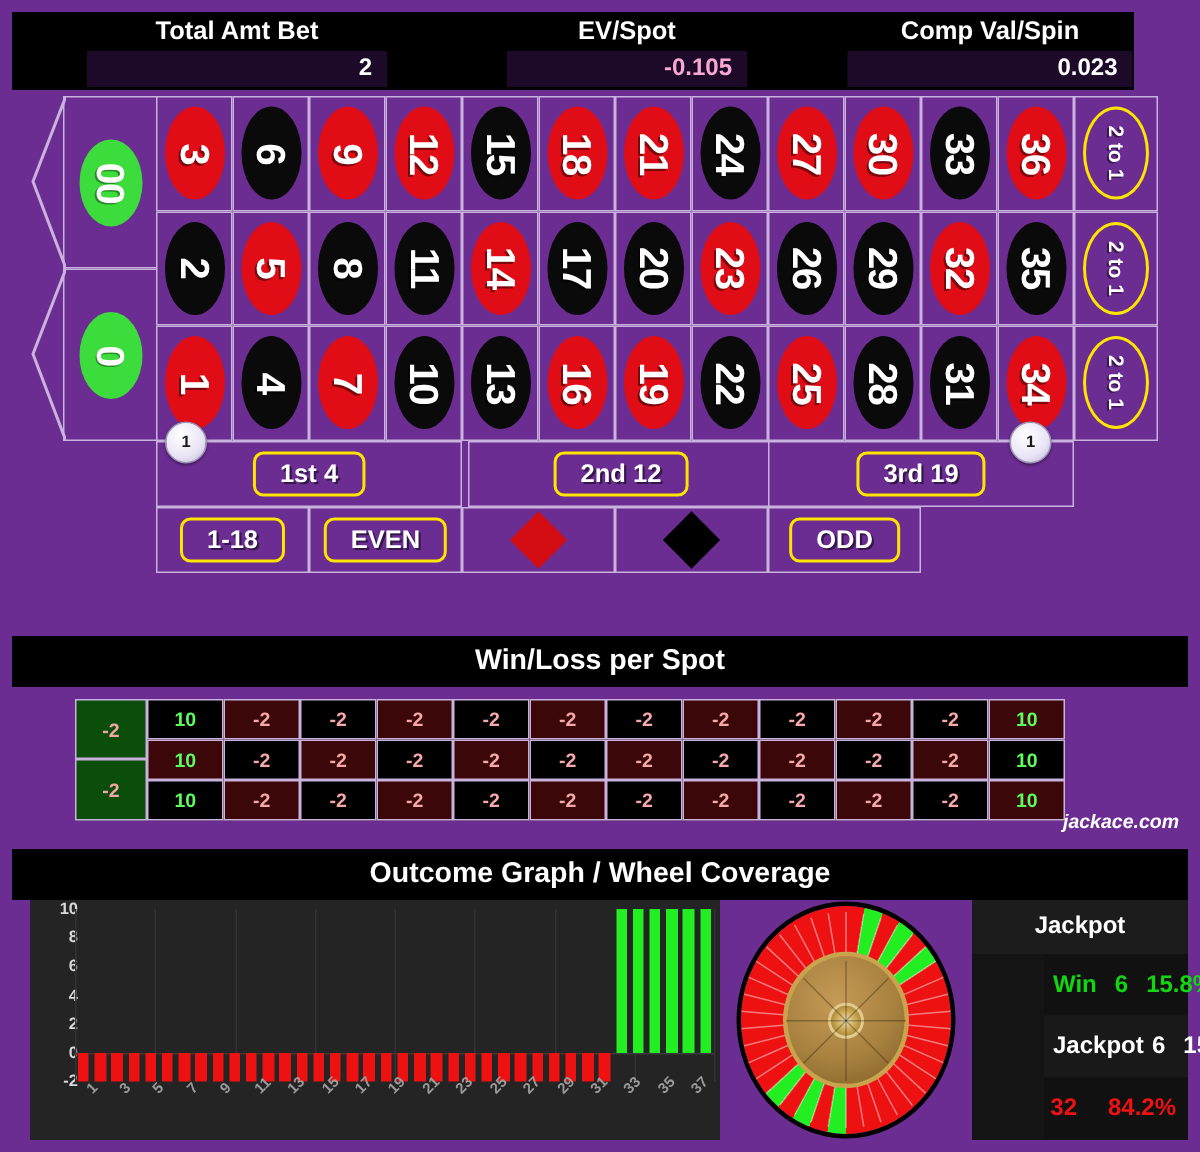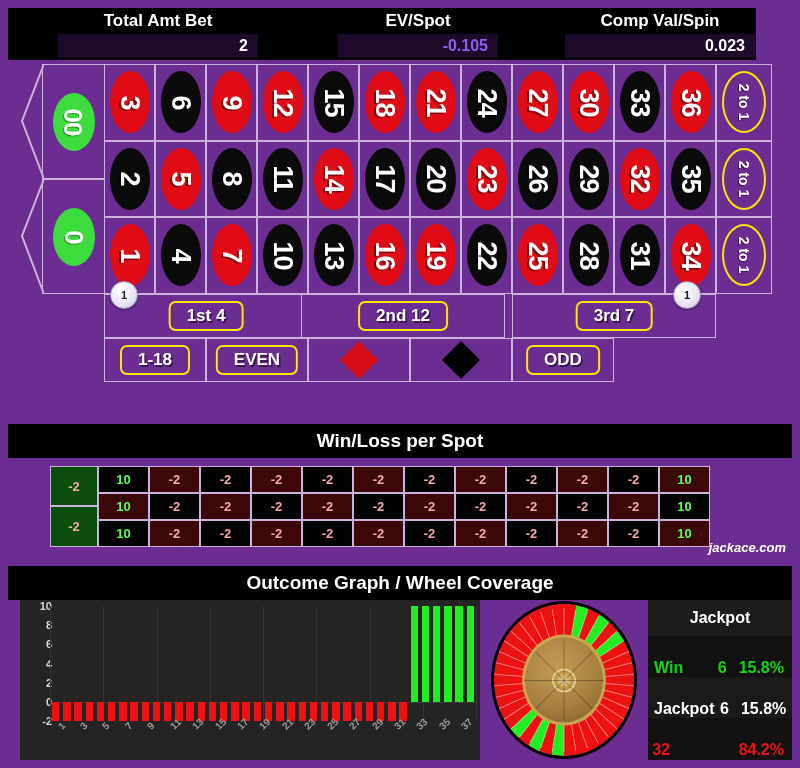--- a/index.html
+++ b/index.html
@@ -16,21 +16,21 @@
   .stat{position:absolute;top:0;height:52px;}
   .stat .lbl{
     color:#fff;font-weight:bold;font-size:17px;text-align:center;
     line-height:26px;letter-spacing:0px;
   }
   .stat .valbox{
     margin:0 auto;height:24px;background:#1d0a28;
     display:flex;align-items:center;justify-content:flex-end;
   }
   .stat .valbox span{font-weight:bold;font-size:16px;padding-right:10px;}
-  .v-white{color:#fff;} .v-red{color:#8b5cf6;}
+  .v-white{color:#fff;} .v-red{color:#f9a8d4;}
 
   
   .felt{position:absolute;left:0;top:60px;width:800px;height:345px;background:#6b2d91;}
   .zwrap{position:absolute;left:42px;top:4px;width:62px;height:230px;}
   .zcell{position:absolute;left:0;width:62px;box-sizing:border-box;
          border:1px solid #c9b3dd;border-right:none;background:#6b2d91;}
   .zoval{position:absolute;left:50%;top:50%;transform:translate(-50%,-50%);
          width:42px;height:58px;border-radius:50%;background:#3ddc3d;
          display:flex;align-items:center;justify-content:center;flex-direction:column;}
   .zoval .zg{
@@ -129,21 +129,21 @@
   .hubc{position:absolute;left:50%;top:50%;transform:translate(-50%,-50%);
        width:20px;height:20px;border-radius:50%;
        background:radial-gradient(circle,#f1dfae 0%,#c9a44f 50%,#8a6a2c 100%);
        border:2px solid #e2cb8c;}
   .spoke{position:absolute;left:50%;top:50%;width:1px;height:44px;
          background:rgba(0,0,0,.28);transform-origin:top center;}
 
   .covbox{position:absolute;left:640px;top:0;width:144px;height:160px;background:#141414;}
   .covttl{height:36px;line-height:36px;text-align:center;color:#fff;
           font-weight:bold;font-size:16px;background:#1c1c1c;}
-  .covrow{display:flex;height:41px;align-items:flex-end;}
+  .covrow{display:flex;height:41px;align-items:center;margin-left:48px;}
   .covcell{display:flex;align-items:center;font-weight:bold;font-size:16px;
            box-sizing:border-box;padding:0 6px;}
   .cc-name{width:66px;} .cc-num{width:28px;justify-content:flex-end;}
   .cc-pct{flex:1;justify-content:flex-end;padding-right:8px;}
   .cov-win{color:#13d613;background:#111;}
   .cov-jack{color:#fff;background:#191919;}
   .cov-whack{color:#ee1111;background:#111;}
 </style>
 </head>
 <body>
@@ -387,25 +387,25 @@
           <div class="c21oval">
             <span>2 to 1</span>
           </div>
         </div>
       </div>
 
     <div class="dozrow">
         <div class="dozcell" style="left: 0px; width: 204px;">
           <div class="pill">1st 4</div>
         </div>
-        <div class="dozcell" style="left: 197px; width: 204px;">
+        <div class="dozcell" style="left: 208px; width: 204px;">
           <div class="pill">2nd 12</div>
         </div>
         <div class="dozcell" style="left: 408px; width: 204px;">
-          <div class="pill">3rd 7</div>
+          <div class="pill">3rd 19</div>
         </div>
       </div>
 
     <div class="outrow">
         <div class="outcell" style="left: 0px; width: 102px;">
           <div class="pill">1-18</div>
         </div>
         <div class="outcell" style="left: 102px; width: 102px;">
           <div class="pill">EVEN</div>
         </div>

